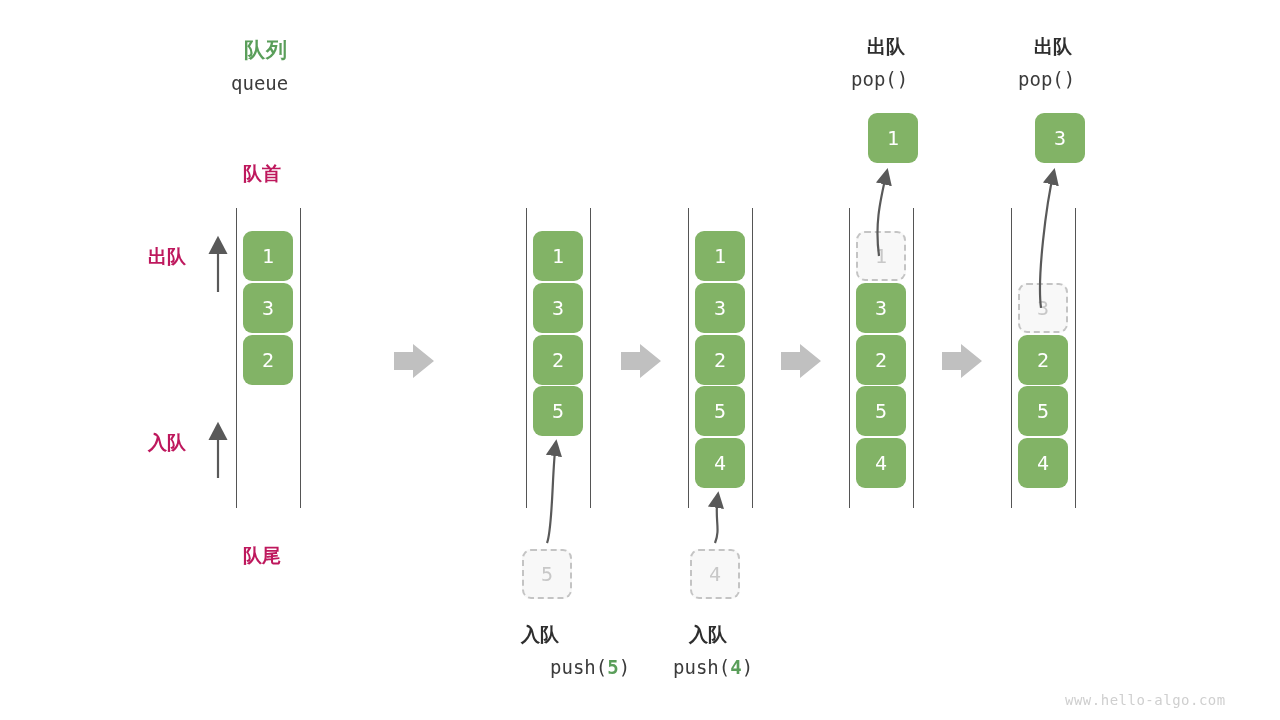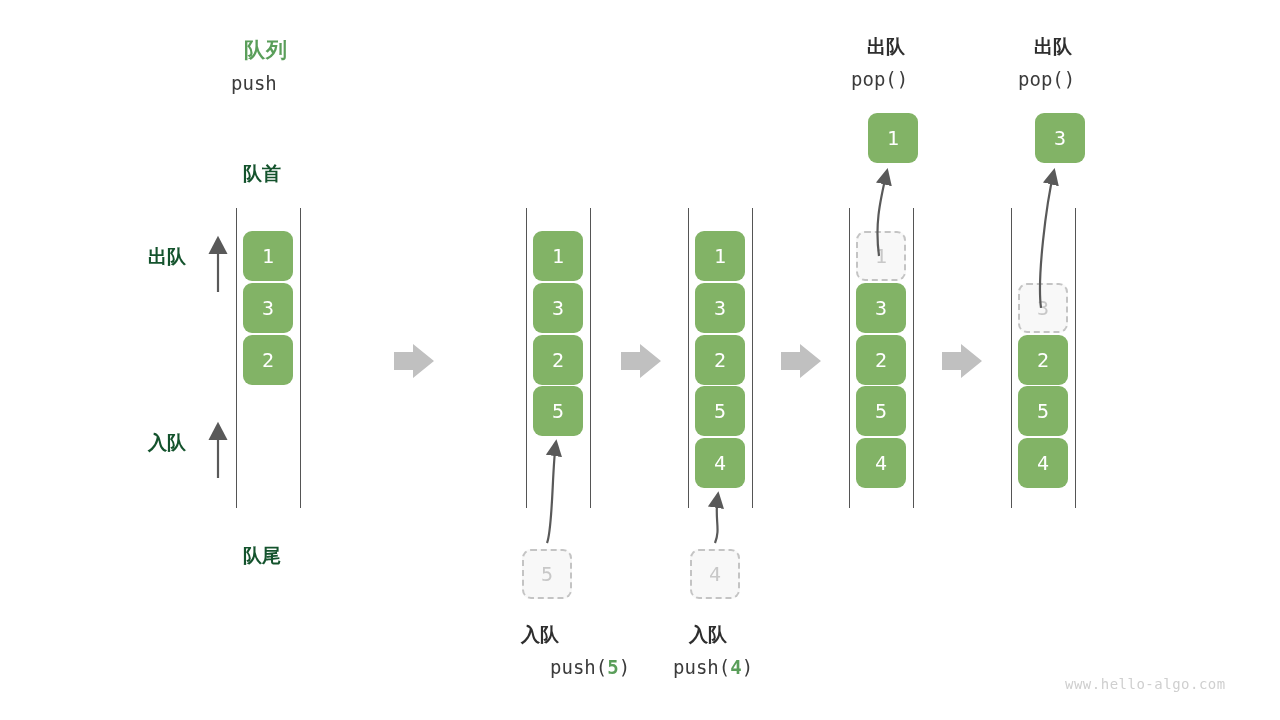--- a/index.html
+++ b/index.html
@@ -32,21 +32,21 @@
     letter-spacing: 1px;
   }
   .title-en {
     font-size: 19px;
     font-family: "DejaVu Sans Mono", "Liberation Mono", monospace;
     color: #3c3c3c;
   }
   .cn-bold {
     font-size: 19px;
     font-weight: bold;
-    color: #14532d;
+    color: #be185d;
   }
   .op-cn {
     font-size: 19px;
     font-weight: bold;
     color: #2e2e2e;
   }
   .op-code {
     font-size: 19px;
     font-family: "DejaVu Sans Mono", "Liberation Mono", monospace;
     color: #3c3c3c;
@@ -99,21 +99,21 @@
     height: 720px;
     pointer-events: none;
   }
 </style>
 </head>
 <body>
 
 <div id="stage">
 
   <div class="lbl title-cn" id="title-cn" style="left:244px; top:36px;">队列</div>
-  <div class="lbl title-en" id="title-en" style="left:231px; top:72px;">push</div>
+  <div class="lbl title-en" id="title-en" style="left:231px; top:72px;">queue</div>
 
   <div class="lbl cn-bold" style="left:243px; top:161px;">队首</div>
   <div class="lbl cn-bold" style="left:243px; top:543px;">队尾</div>
 
   <div class="lbl cn-bold" style="left:148px; top:244px;">出队</div>
   <div class="lbl cn-bold" style="left:148px; top:430px;">入队</div>
 
   <div id="columns">
       <div style="position: absolute; left: 0px; top: 0px;">
         <div class="rail" style="left: 236px; top: 208px; height: 300px;"></div>
@@ -203,14 +203,14 @@
       <div class="lbl op-cn" style="left: 521px; top: 622px;">入队</div>
       <div class="lbl op-code" style="left: 505px; top: 656px; margin-left: 45px;"><span>push(</span><span class="num">5</span><span>)</span></div>
       <div class="lbl op-cn" style="left: 689px; top: 622px;">入队</div>
       <div class="lbl op-code" style="left: 673px; top: 656px;"><span>push(</span><span class="num">4</span><span>)</span></div>
       <div class="lbl op-cn" style="left: 867px; top: 34px;">出队</div>
       <div class="lbl op-code" style="left: 851px; top: 68px;"><span>pop(</span><span>)</span></div>
       <div class="lbl op-cn" style="left: 1034px; top: 34px;">出队</div>
       <div class="lbl op-code" style="left: 1018px; top: 68px;"><span>pop(</span><span>)</span></div>
     </div>
 
-  <div class="watermark" style="left:1065px; top:676px;text-align:right;">www.hello-algo.com</div>
+  <div class="watermark" style="left:1065px; top:692px;text-align:right;">www.hello-algo.com</div>
 </div>
 
 </body></html>

